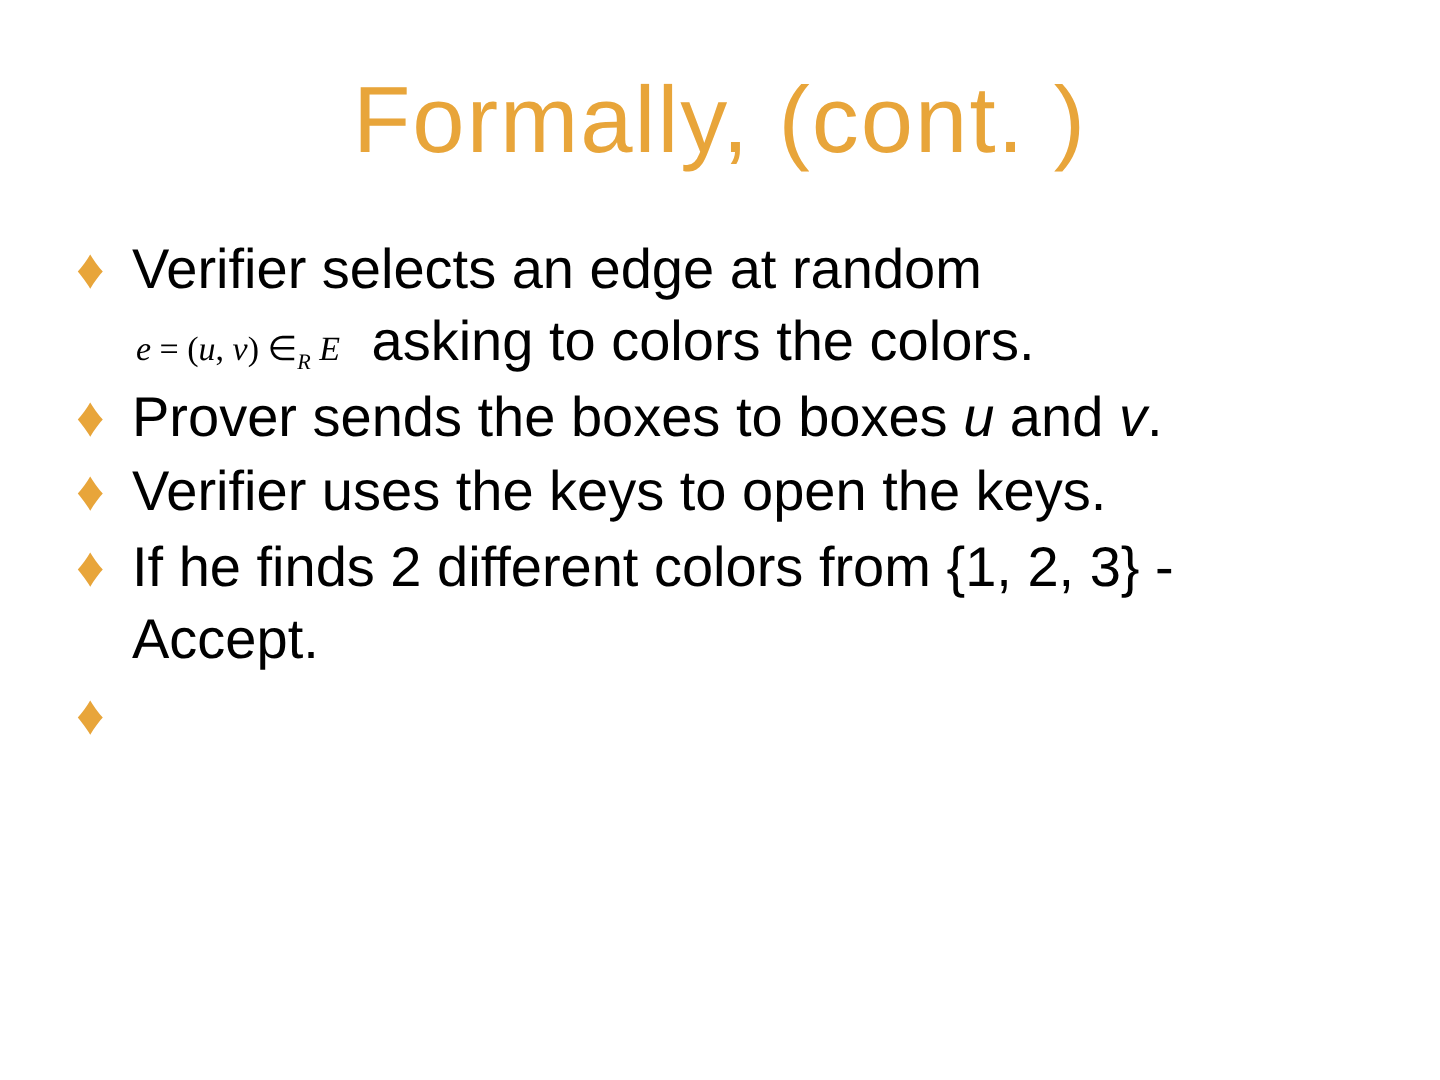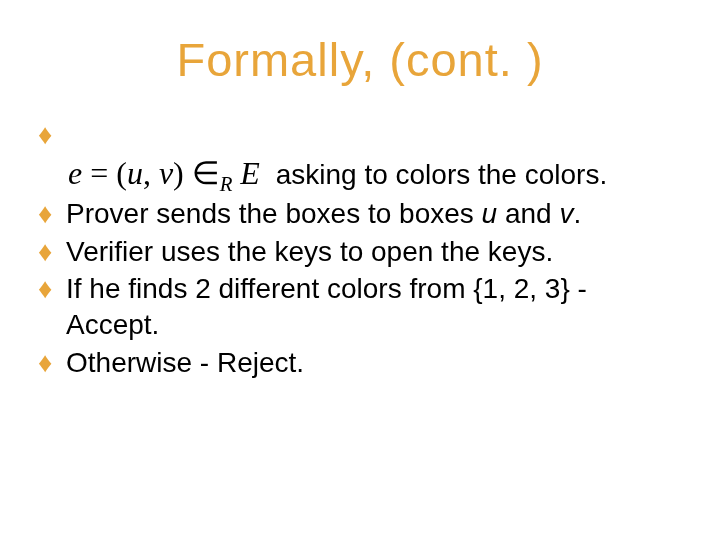--- a/index.html
+++ b/index.html
@@ -43,21 +43,21 @@
     position: absolute;
     left: 0;
     top: 0;
     color: #e8a53a;
     font-size: 28px;
     line-height: 1.28;
   }
   .formula {
     font-family: "Times New Roman", Times, serif;
     font-style: italic;
-    font-size: 32px;
+    font-size: 17px;
     vertical-align: baseline;
     display: inline-block;
     margin-left: 2px;
     margin-right: 8px;
   }
   .formula .sym {
     font-style: normal;
   }
   .formula sub {
     font-size: 0.65em;
@@ -71,20 +71,21 @@
 <body>
 
 <div class="slide">
 
   <div class="title">Formally, (cont. )</div>
 
   <div class="body">
 
     <div class="item">
       <span class="bullet">♦</span>
+      <span>Verifier selects an edge at random </span>
       <br>
       <span class="formula">
         <span>e</span><span class="sym"> = (</span><span>u</span><span class="sym">, </span><span>v</span><span class="sym">) </span><span class="sym">∈</span><sub>R</sub><span class="sym"> </span><span>E</span>
       </span>
       <span> asking to colors the colors.</span>
     </div>
 
     <div class="item">
       <span class="bullet">♦</span>
       <span>Prover sends the boxes to boxes </span><span class="var">u</span><span> and </span><span class="var">v</span><span>.</span>
@@ -95,17 +96,16 @@
       <span>Verifier uses the keys to open the keys.</span>
     </div>
 
     <div class="item">
       <span class="bullet">♦</span>
       <span>If he finds 2 different colors from {1, 2, 3} - Accept.</span>
     </div>
 
     <div class="item">
       <span class="bullet">♦</span>
-      <span>Otherwise - Reject.</span>
     </div>
 
   </div>
 </div>
 
 </body></html>

